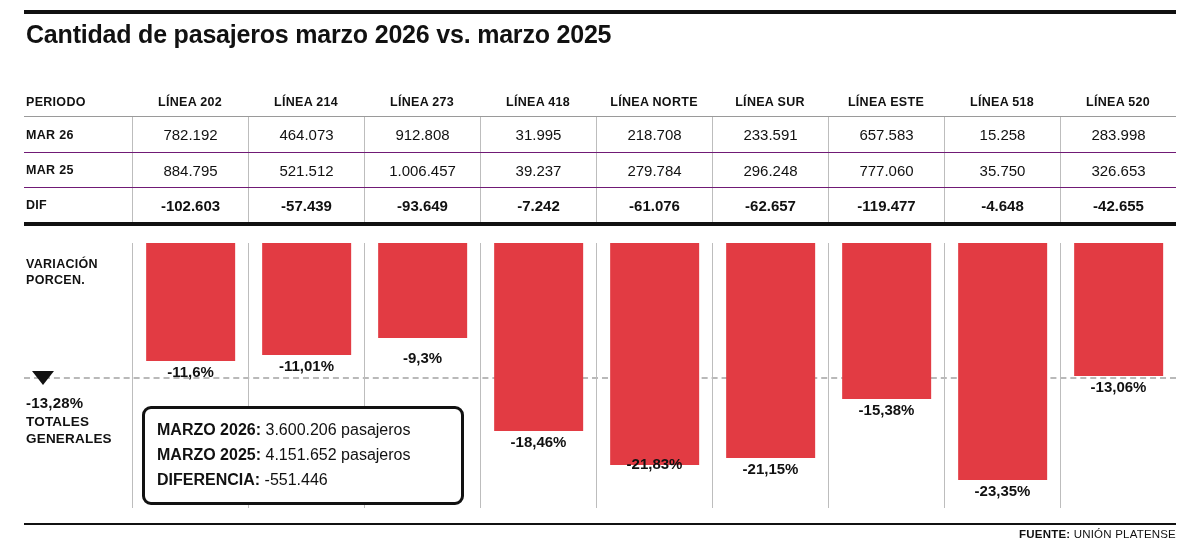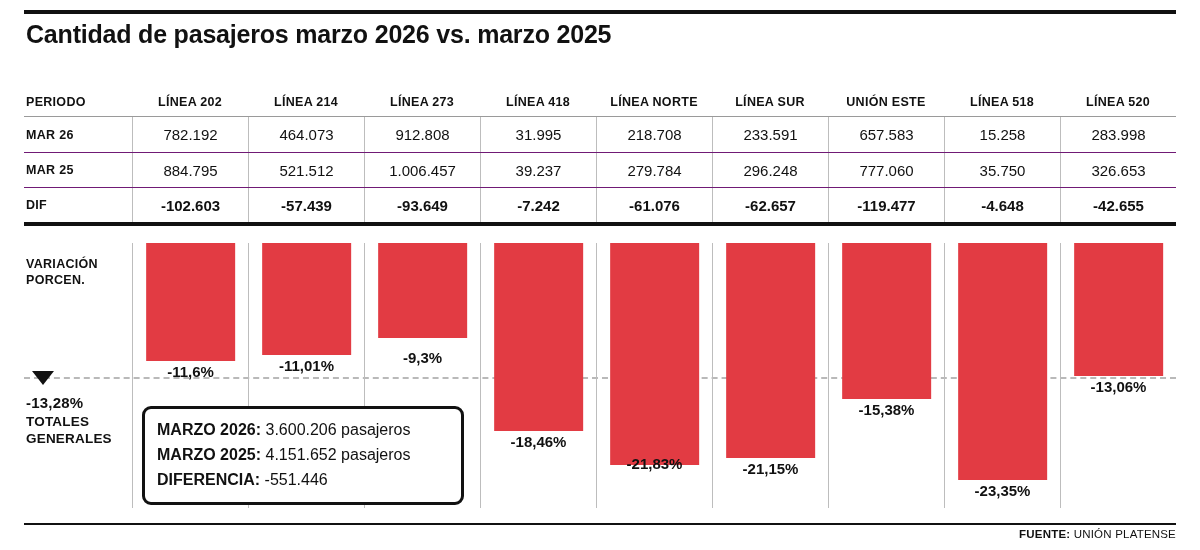--- a/index.html
+++ b/index.html
@@ -130,21 +130,21 @@
   <div class="table">
 
     <div class="trow head">
       <div class="cell-label">PERIODO</div>
       <div class="cell">LÍNEA 202</div>
       <div class="cell">LÍNEA 214</div>
       <div class="cell">LÍNEA 273</div>
       <div class="cell">LÍNEA 418</div>
       <div class="cell">LÍNEA NORTE</div>
       <div class="cell">LÍNEA SUR</div>
-      <div class="cell">UNIÓN ESTE</div>
+      <div class="cell">LÍNEA ESTE</div>
       <div class="cell">LÍNEA 518</div>
       <div class="cell">LÍNEA 520</div>
     </div>
 
     <div class="hr-thin"></div>
 
     <div class="trow data" style="border-top:none;">
       <div class="cell-label">MAR 26</div>
       <div class="cell">782.192</div>
       <div class="cell">464.073</div>

